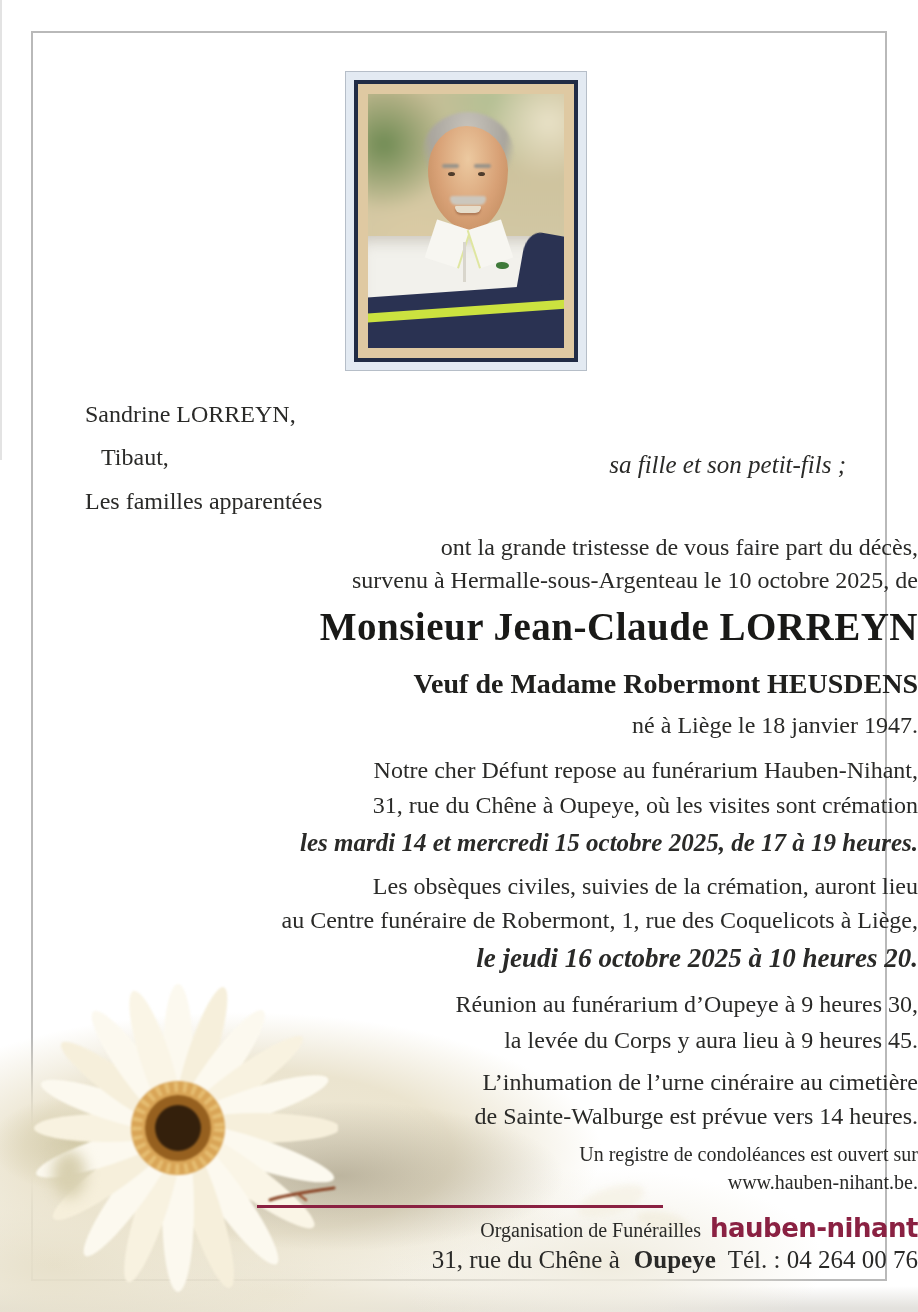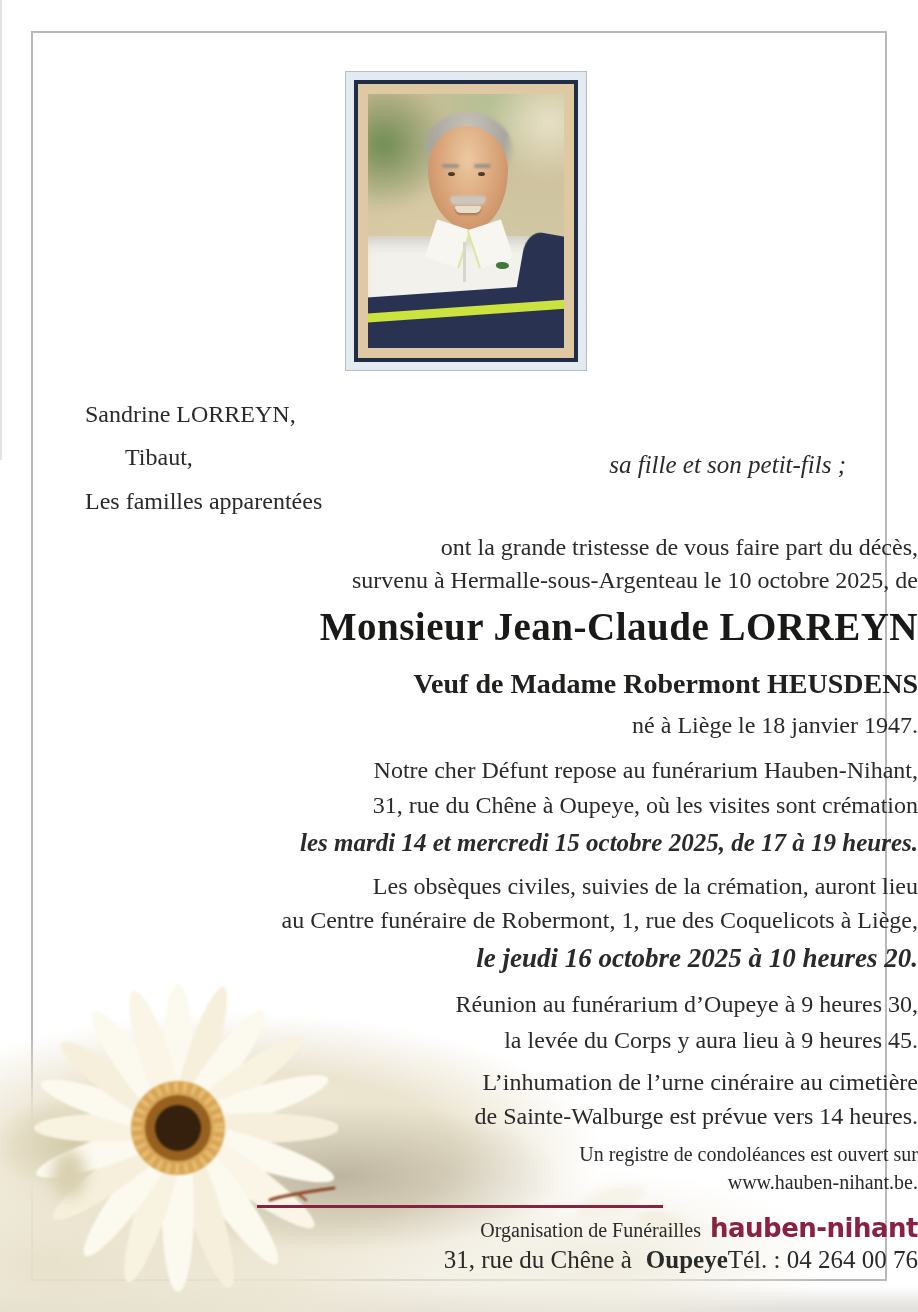--- a/index.html
+++ b/index.html
@@ -83,21 +83,21 @@
   .ln.bold{font-weight:bold;font-style:italic;}
   .title{font-size:39px;font-weight:bold;color:#191917;letter-spacing:.5px;}
   .subtitle{font-size:28px;font-weight:bold;color:#20201e;}
   .small{font-size:20px;}
   .divider{position:absolute;left:257px;top:1205px;width:406px;height:3px;background:#8a2142;z-index:5;}
   .footer-org{font-size:20px;}
   .brand{font-family:"DejaVu Sans","Liberation Sans",sans-serif;font-weight:bold;
     font-size:26px;color:#8a2142;letter-spacing:-.5px;margin-left:9px;}
   .footer-addr{font-size:25px;}
   .footer-addr .city{font-weight:bold;margin-left:14px;}
-  .footer-addr .phone{}
+  .footer-addr .phone{margin-left:12px;}
 </style>
 </head>
 <body>
 
 <div class="scan-edge"></div>
 <div class="frame"></div>
 <div class="bottom-strip"></div>
 
 <div class="portrait">
   <div class="portrait-navy">
@@ -162,21 +162,21 @@
   <div class="bud"></div>
   <svg class="twig" width="70" height="22" viewBox="0 0 70 22">
     <path d="M2 16 C 20 10, 40 8, 66 4" stroke="#8a4527" stroke-width="3" fill="none" stroke-linecap="round"></path>
     <path d="M30 10 L 38 16" stroke="#9a5433" stroke-width="2.4" fill="none" stroke-linecap="round"></path>
   </svg>
   <div class="petal-hint a"></div>
   <div class="petal-hint b"></div>
 </div>
 
 <div class="ln" style="top:401px;left:85px">Sandrine LORREYN,</div>
-<div class="ln" style="top:444px;left:125px">Tibaut,</div>
+<div class="ln" style="top:444px;left:101px">Tibaut,</div>
 <div class="ln italic" style="top:451px;right:72px">sa fille et son petit-fils ;</div>
 <div class="ln" style="top:488px;left:85px">Les familles apparentées</div>
 
 <div class="ln center" style="top:534px">ont la grande tristesse de vous faire part du décès,</div>
 <div class="ln center" style="top:567px">survenu à Hermalle-sous-Argenteau le 10 octobre 2025, de</div>
 
 <div class="ln center title" style="top:606px">Monsieur Jean-Claude LORREYN</div>
 <div class="ln center subtitle" style="top:669px">Veuf de Madame Robermont HEUSDENS</div>
 <div class="ln center" style="top:712px">né à Liège le 18 janvier 1947.</div>
 

